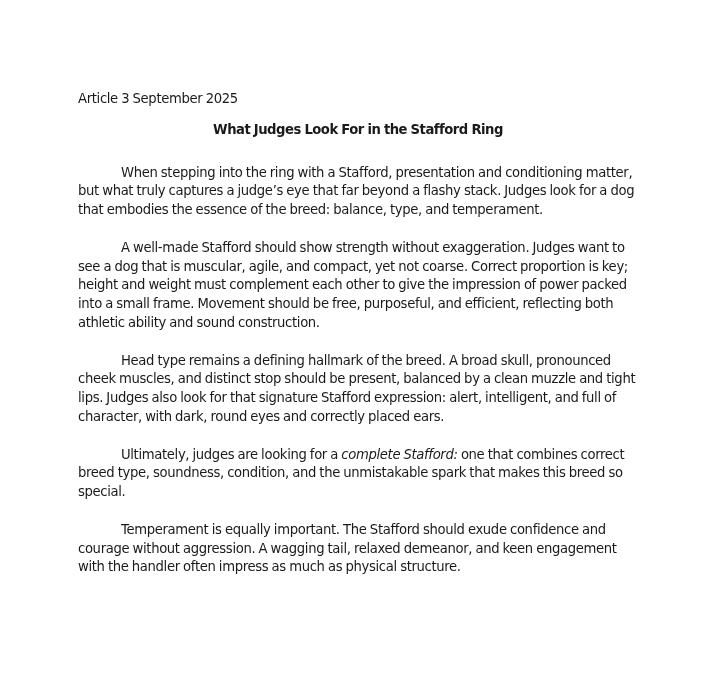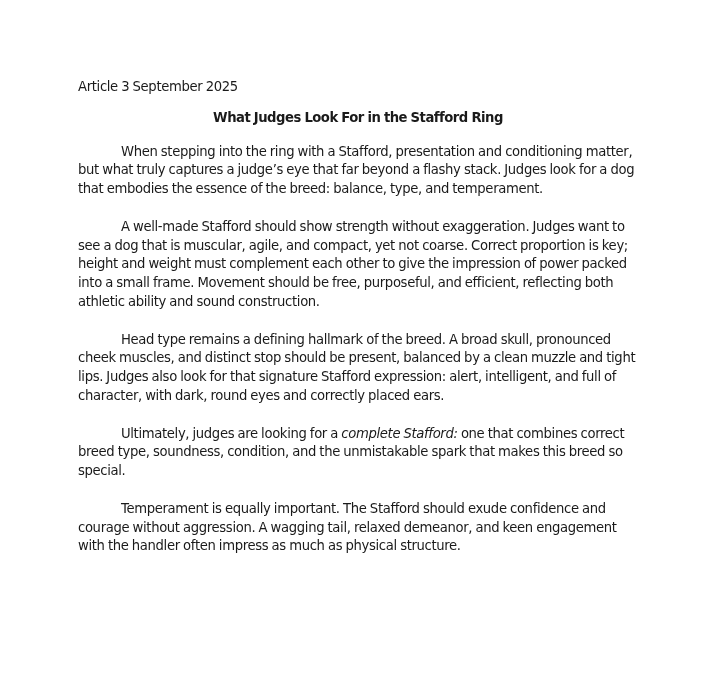--- a/index.html
+++ b/index.html
@@ -19,24 +19,24 @@
       position: absolute;
       left: 78px;
       top: 78px;
       width: 560px;
       font-size: 13.2px;
       line-height: 18.8px;
       letter-spacing: -0.35px;
       word-spacing: -0.5px;
     }
     .dateline {
-      margin: 0 0 12px 0;
+      margin: 12px 0 12px 0;
     }
     .title {
-      margin: 0 0 15px 0;
+      margin: 0 0 24px 0;
       text-align: center;
       font-size: 13.2px;
       font-weight: bold;
       letter-spacing: -0.5px;
     }
     .para {
       margin: 0 0 18.8px 0;
       text-indent: 43px;
     }
     .para em {

